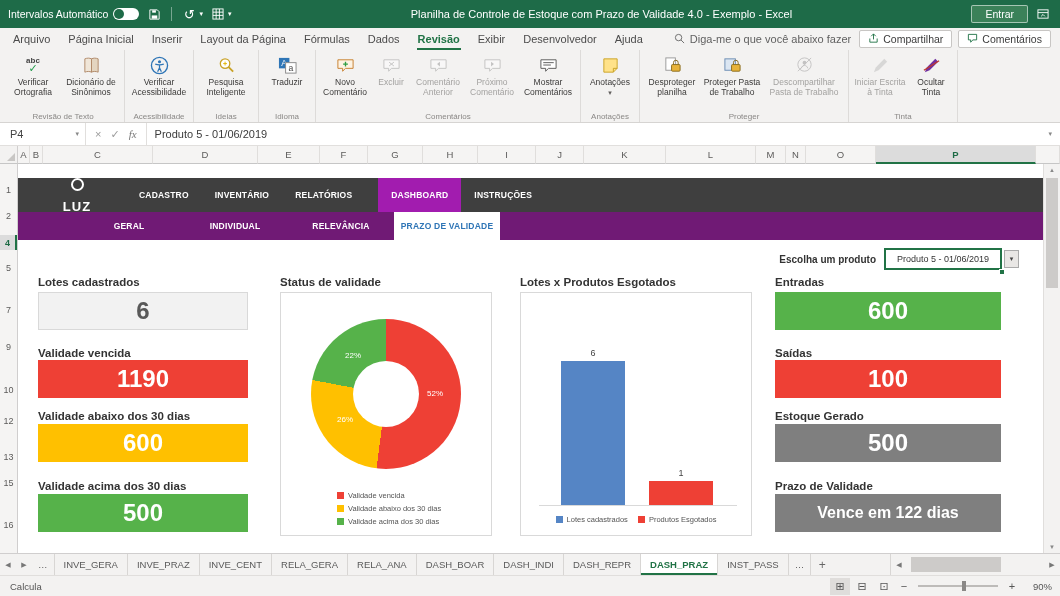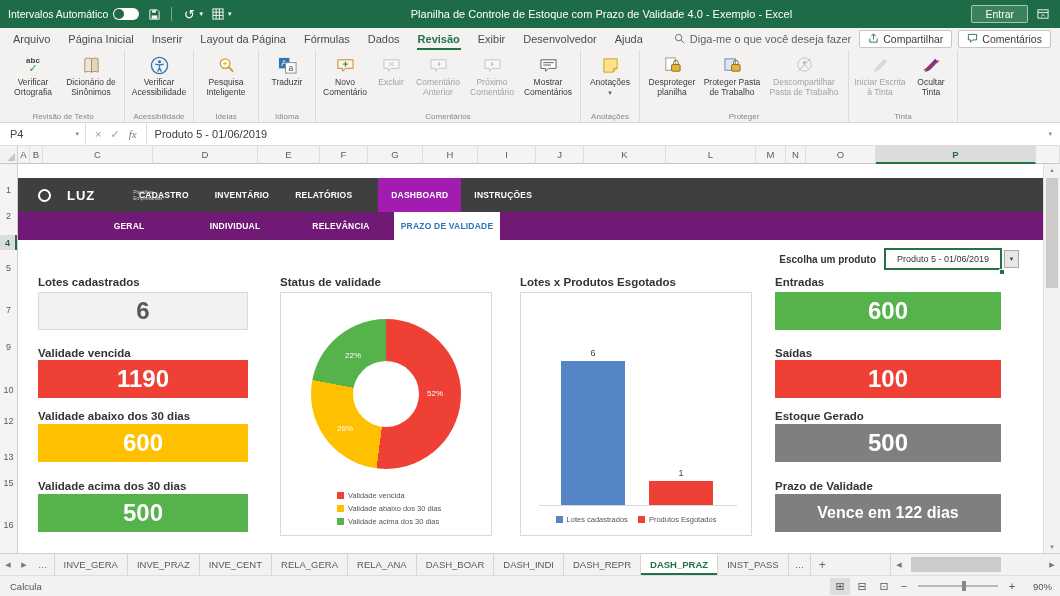--- a/index.html
+++ b/index.html
@@ -76,21 +76,21 @@
         font-size:9px; color:#5c5b5a; }
   .rh.sel { background:#dcdcdc; color:#1d6b45; font-weight:bold; border-right:2px solid #217346; }
   .vscroll { position:absolute; right:0; top:0; bottom:0; width:17px; background:#f3f2f1; border-left:1px solid #e0dedc; }
   .vs-arrow { position:absolute; left:0; right:0; text-align:center; font-size:6px; color:#888; }
   .vs-up { top:3px; } .vs-down { bottom:3px; }
   .vs-thumb { position:absolute; left:2px; right:2px; top:14px; height:110px; background:#cdcbc9; }
   .content { position:absolute; left:18px; right:17px; top:0; bottom:0; background:#fff; }
 
   
   .navband { position:absolute; top:14px; left:0; right:0; height:34px; background:#3f3f3f; display:flex; align-items:stretch; }
-  .brand { width:108px; display:flex; align-items:center; gap:16px; padding-left:20px; color:#fff; }
+  .brand { width:108px; display:flex; align-items:center; gap:8px; padding-left:10px; color:#fff;flex-direction:column; }
   .brand-ring { width:13px; height:13px; border:2px solid #fff; border-radius:50%; flex:none; }
   .brand-name { font-size:13px; font-weight:bold; letter-spacing:1px; }
   .brand-sep { width:1px; height:14px; background:#8a8a8a; margin:0 3px; }
   .brand-tag { font-size:5px; color:#cfcfcf; width:36px; line-height:1.25; }
   .ntab { display:flex; align-items:center; justify-content:center; padding:0 13px; color:#fff;
           font-size:8.5px; font-weight:bold; text-align:center; letter-spacing:.2px; cursor:pointer; }
   .ntab.two { width:96px; line-height:1.2; padding:0 6px; }
   .ntab.active { background:#a21caf;margin-left:13px; }
   .subnav { position:absolute; top:48px; left:0; right:0; height:28px; background:#701a75;
             display:flex; align-items:stretch; padding-left:58px; }
@@ -119,21 +119,21 @@
   .b-gray { background:#7f7f7f; }
   .st-small { font-size:16px; }
 
   .chart-title { position:absolute; font-size:11.5px; font-weight:bold; color:#333; }
   .cframe { position:absolute; top:52px; height:244px; background:#fff; border:1px solid #d9d9d9; }
   .c1 { left:262px; width:212px; }
   .c2 { left:502px; width:232px; }
   .donut { position:absolute; left:30px; top:26px; width:150px; height:150px; border-radius:50%; }
   .donut::after { content:""; position:absolute; inset:42px; background:#fff; border-radius:50%; z-index:0; }
   .pct { position:absolute; font-size:8px; color:#fff; z-index:1; }
-  .p0 { left:116px; top:70px; } .p1 { left:26px; top:105px; } .p2 { left:34px; top:32px; }
+  .p0 { left:116px; top:70px; } .p1 { left:26px; top:96px; } .p2 { left:34px; top:32px; }
   .leg1 { position:absolute; left:56px; top:198px; display:flex; flex-direction:column; gap:4px; font-size:7.5px; color:#555; }
   .leg-row { display:flex; align-items:center; gap:4px; white-space:nowrap; }
   .sw { width:7px; height:7px; flex:none; }
   .plot { position:absolute; left:18px; right:14px; top:20px; height:193px; border-bottom:1px solid #d9d9d9; }
   .bar { position:absolute; bottom:0; width:64px; }
   .bar.b0 { left:22px; } .bar.b1 { left:110px; }
   .bar-label { position:absolute; width:64px; text-align:center; font-size:9px; color:#444; }
   .bl0 { left:22px; } .bl1 { left:110px; }
   .leg2 { position:absolute; left:0; right:0; top:222px; display:flex; justify-content:center; gap:10px;
           font-size:7.5px; color:#555; align-items:center; }
@@ -213,21 +213,21 @@
     <span class="mtab">Dados</span>
     <span class="mtab active">Revisão</span>
     <span class="mtab">Exibir</span>
     <span class="mtab">Desenvolvedor</span>
     <span class="mtab">Ajuda</span>
     <div class="tellme">
       <span><svg width="11" height="11" viewBox="0 0 12 12">
             <circle cx="5" cy="5" r="3.5" fill="none" stroke="#666"></circle>
             <path d="M7.7 7.7L11 11" stroke="#666"></path>
           </svg></span>
-      <span>Diga-me o que você deseja fazer</span>
+      <span>Diga-me o que você abaixo fazer</span>
     </div>
     <div class="mb-buttons">
       <div class="mb-btn">
         <span><svg width="11" height="11" viewBox="0 0 12 12">
               <path d="M6 1v6" stroke="#217346" fill="none"></path>
               <path d="M3.5 3.5L6 1l2.5 2.5" stroke="#217346" fill="none"></path>
               <path d="M2 6v4h8V6" stroke="#217346" fill="none"></path>
             </svg></span>
         <span>Compartilhar</span>
       </div>

